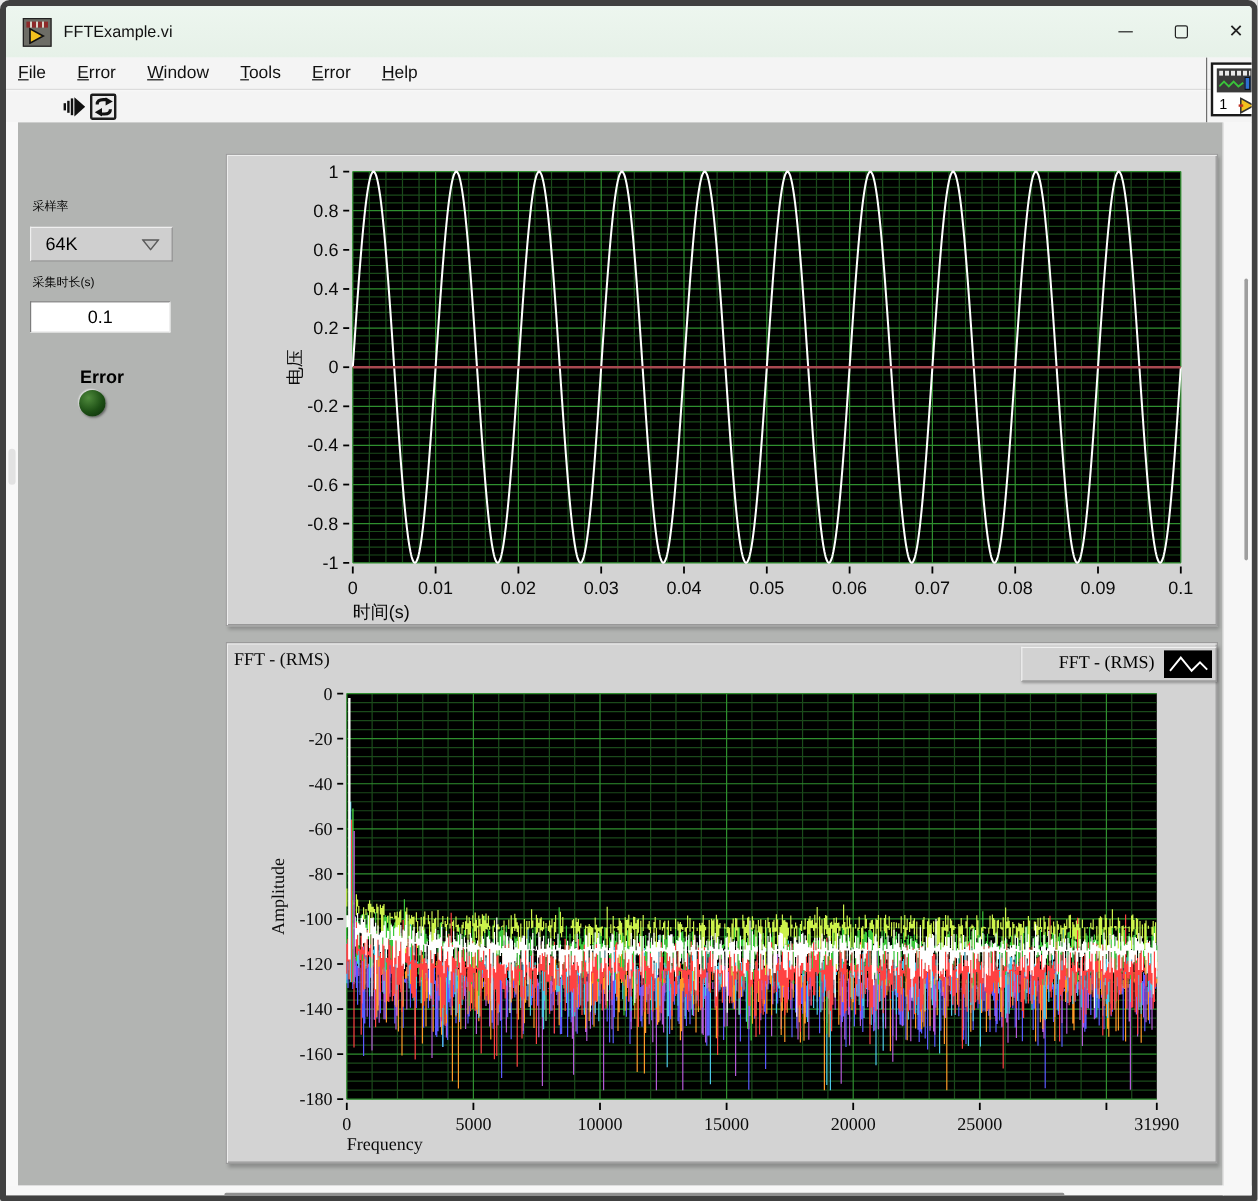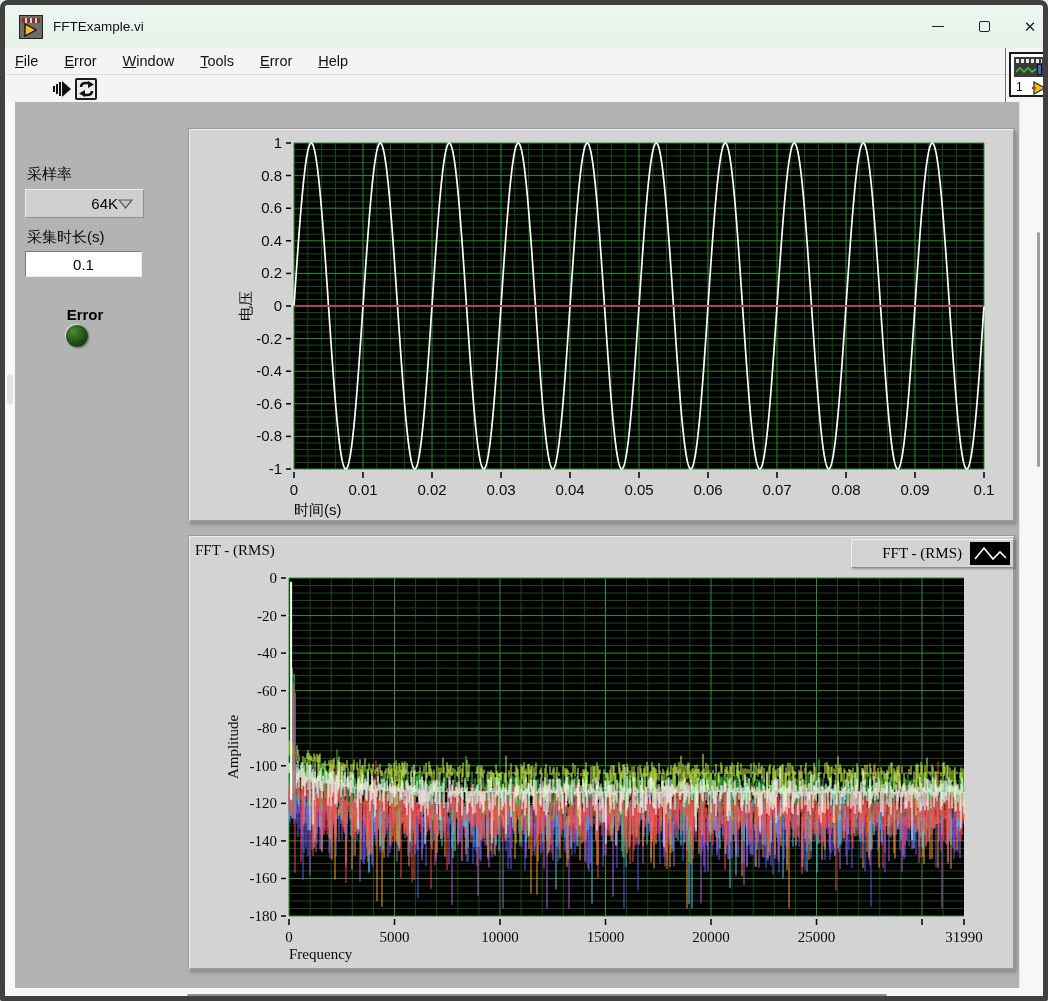--- a/index.html
+++ b/index.html
@@ -51,26 +51,26 @@
   .bottom-thumb{ position:absolute; left:182px; top:989px; width:700px; height:3px; background:#8f8f8f; border-radius:2px; }
   .grip { position:absolute; left:1028px; top:987px; width:14px; height:11px;
           background:radial-gradient(circle 1.3px at 12px 9px,#b9b9b9 1.2px,transparent 1.4px),
                      radial-gradient(circle 1.3px at 12px 4px,#c4c4c4 1.2px,transparent 1.4px),
                      radial-gradient(circle 1.3px at 7px 9px,#c4c4c4 1.2px,transparent 1.4px),
                      radial-gradient(circle 1.3px at 2px 9px,#cecece 1.2px,transparent 1.4px),
                      radial-gradient(circle 1.3px at 12px 0px,#cecece 1.2px,transparent 1.4px); }
   .panel { position:absolute; left:10px; top:97px; width:1004px; height:886px; background:#b2b4b2; }
 
   
-  .ctl-label { position:absolute; font-size:15px; color:#0a0a0a; }
+  .ctl-label { position:absolute; font-size:10px; color:#0a0a0a; }
   .dropdown { position:absolute; left:10px; top:87px; width:119px; height:29px; background:#cfcfcf;
               border:1px solid #8f8f8f; border-top-color:#efefef; border-left-color:#efefef;
               box-shadow:1px 1px 0 #777 inset 0 0 0 transparent, 2px 2px 2px rgba(0,0,0,.25);
               display:flex; align-items:center; }
-  .dropdown .dd-value { flex:1; text-align:right; font-size:15px; color:#000; padding-left:12px; }
+  .dropdown .dd-value { flex:1; text-align:left; font-size:15px; color:#000; padding-left:12px; }
   .dropdown svg { margin-right:10px; }
   .text-input { position:absolute; left:10px; top:149px; width:117px; height:26px; background:#fff;
               border:1px solid #7c7c7c; border-bottom-color:#ececec; border-right-color:#ececec;
               font-size:15px; color:#000; display:flex; align-items:center; justify-content:center; }
   .err-label { position:absolute; left:0px; top:204px; width:140px; text-align:center; font-size:15px; font-weight:bold; color:#000; }
   .led { position:absolute; left:51px; top:223px; width:22px; height:22px; border-radius:50%;
          background:radial-gradient(circle at 35% 30%, #4f8a3c, #1d4f15 55%, #0c2c09 95%);
          box-shadow: -1px -1px 1px rgba(255,255,255,.55), 1px 1px 2px rgba(0,0,0,.45); }
 
   

